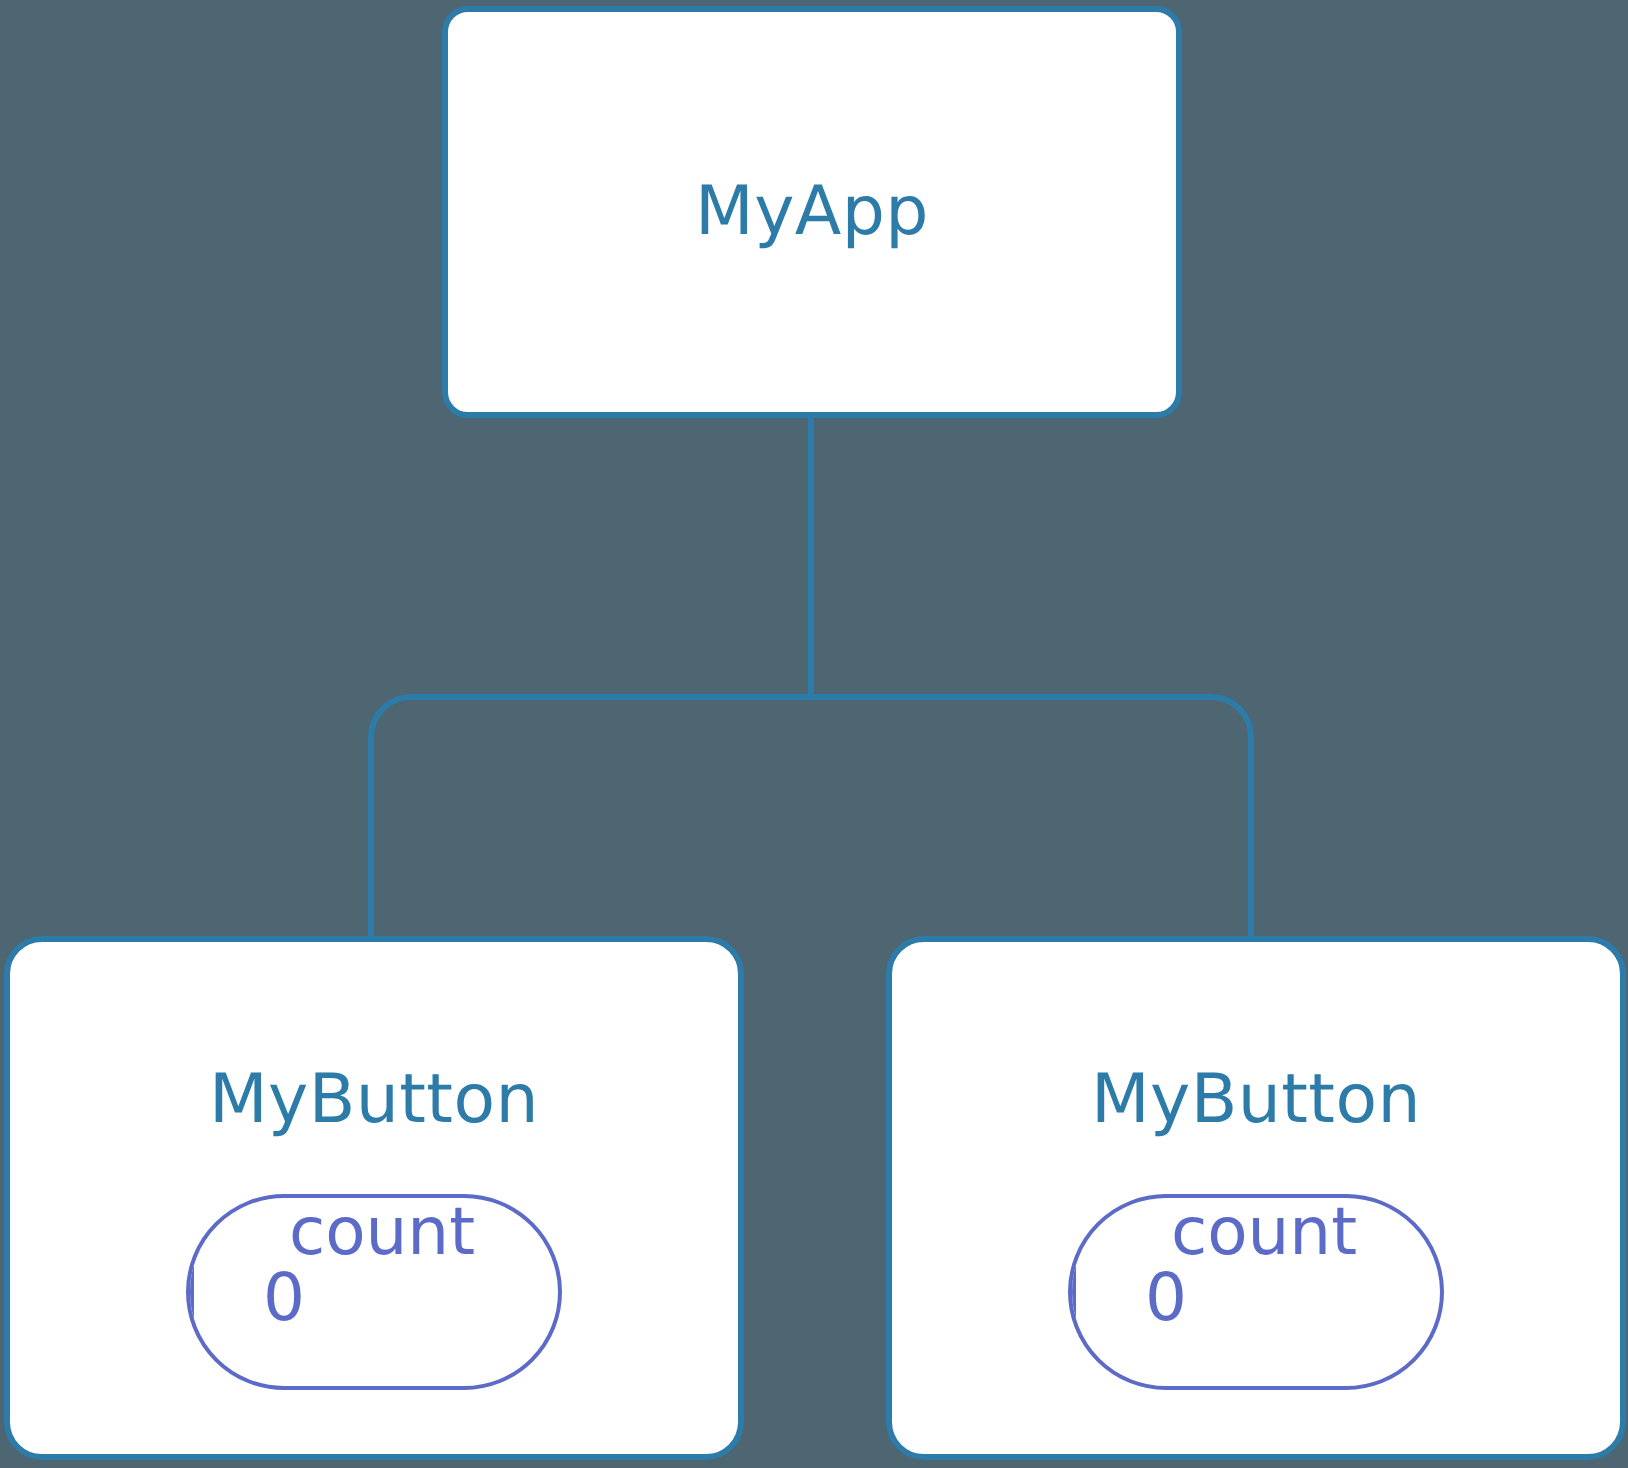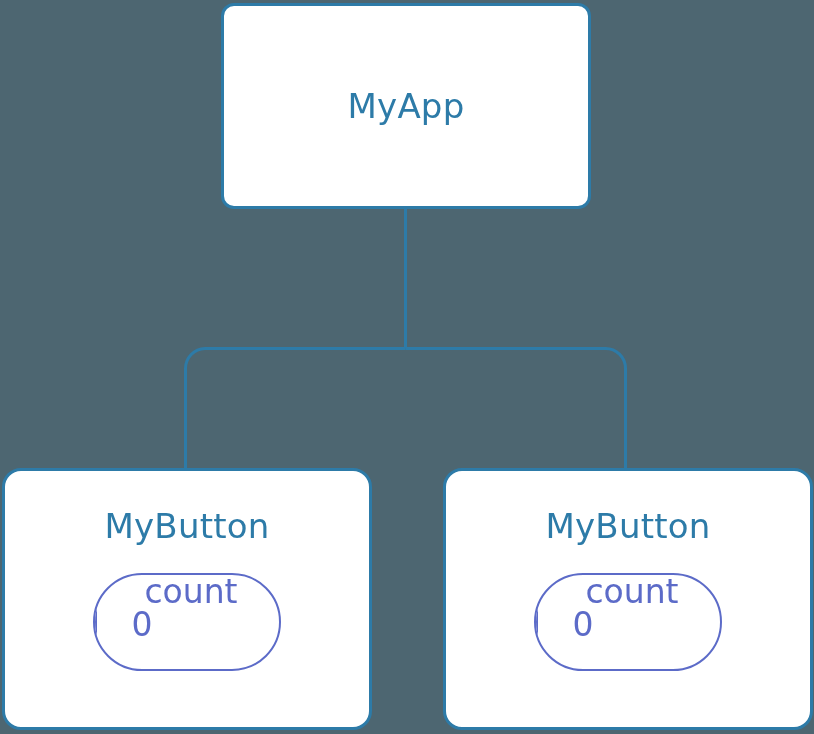--- a/index.html
+++ b/index.html
@@ -42,21 +42,21 @@
     width: 370px;
     height: 206px;
     border-radius: 13px;
     justify-content: center;
   }
   .node-leaf {
     top: 468px;
     width: 370px;
     height: 262px;
     border-radius: 19px;
-    padding-top: 38px;
+    padding-top: 62px;
     align-items: center;
   }
   .node-leaf-left  { left: 2px; }
   .node-leaf-right { left: 443px; }
 
   .node-title {
     color: #2d7ba8;
     font-size: 34px;
     line-height: 1;
     letter-spacing: 0.2px;

